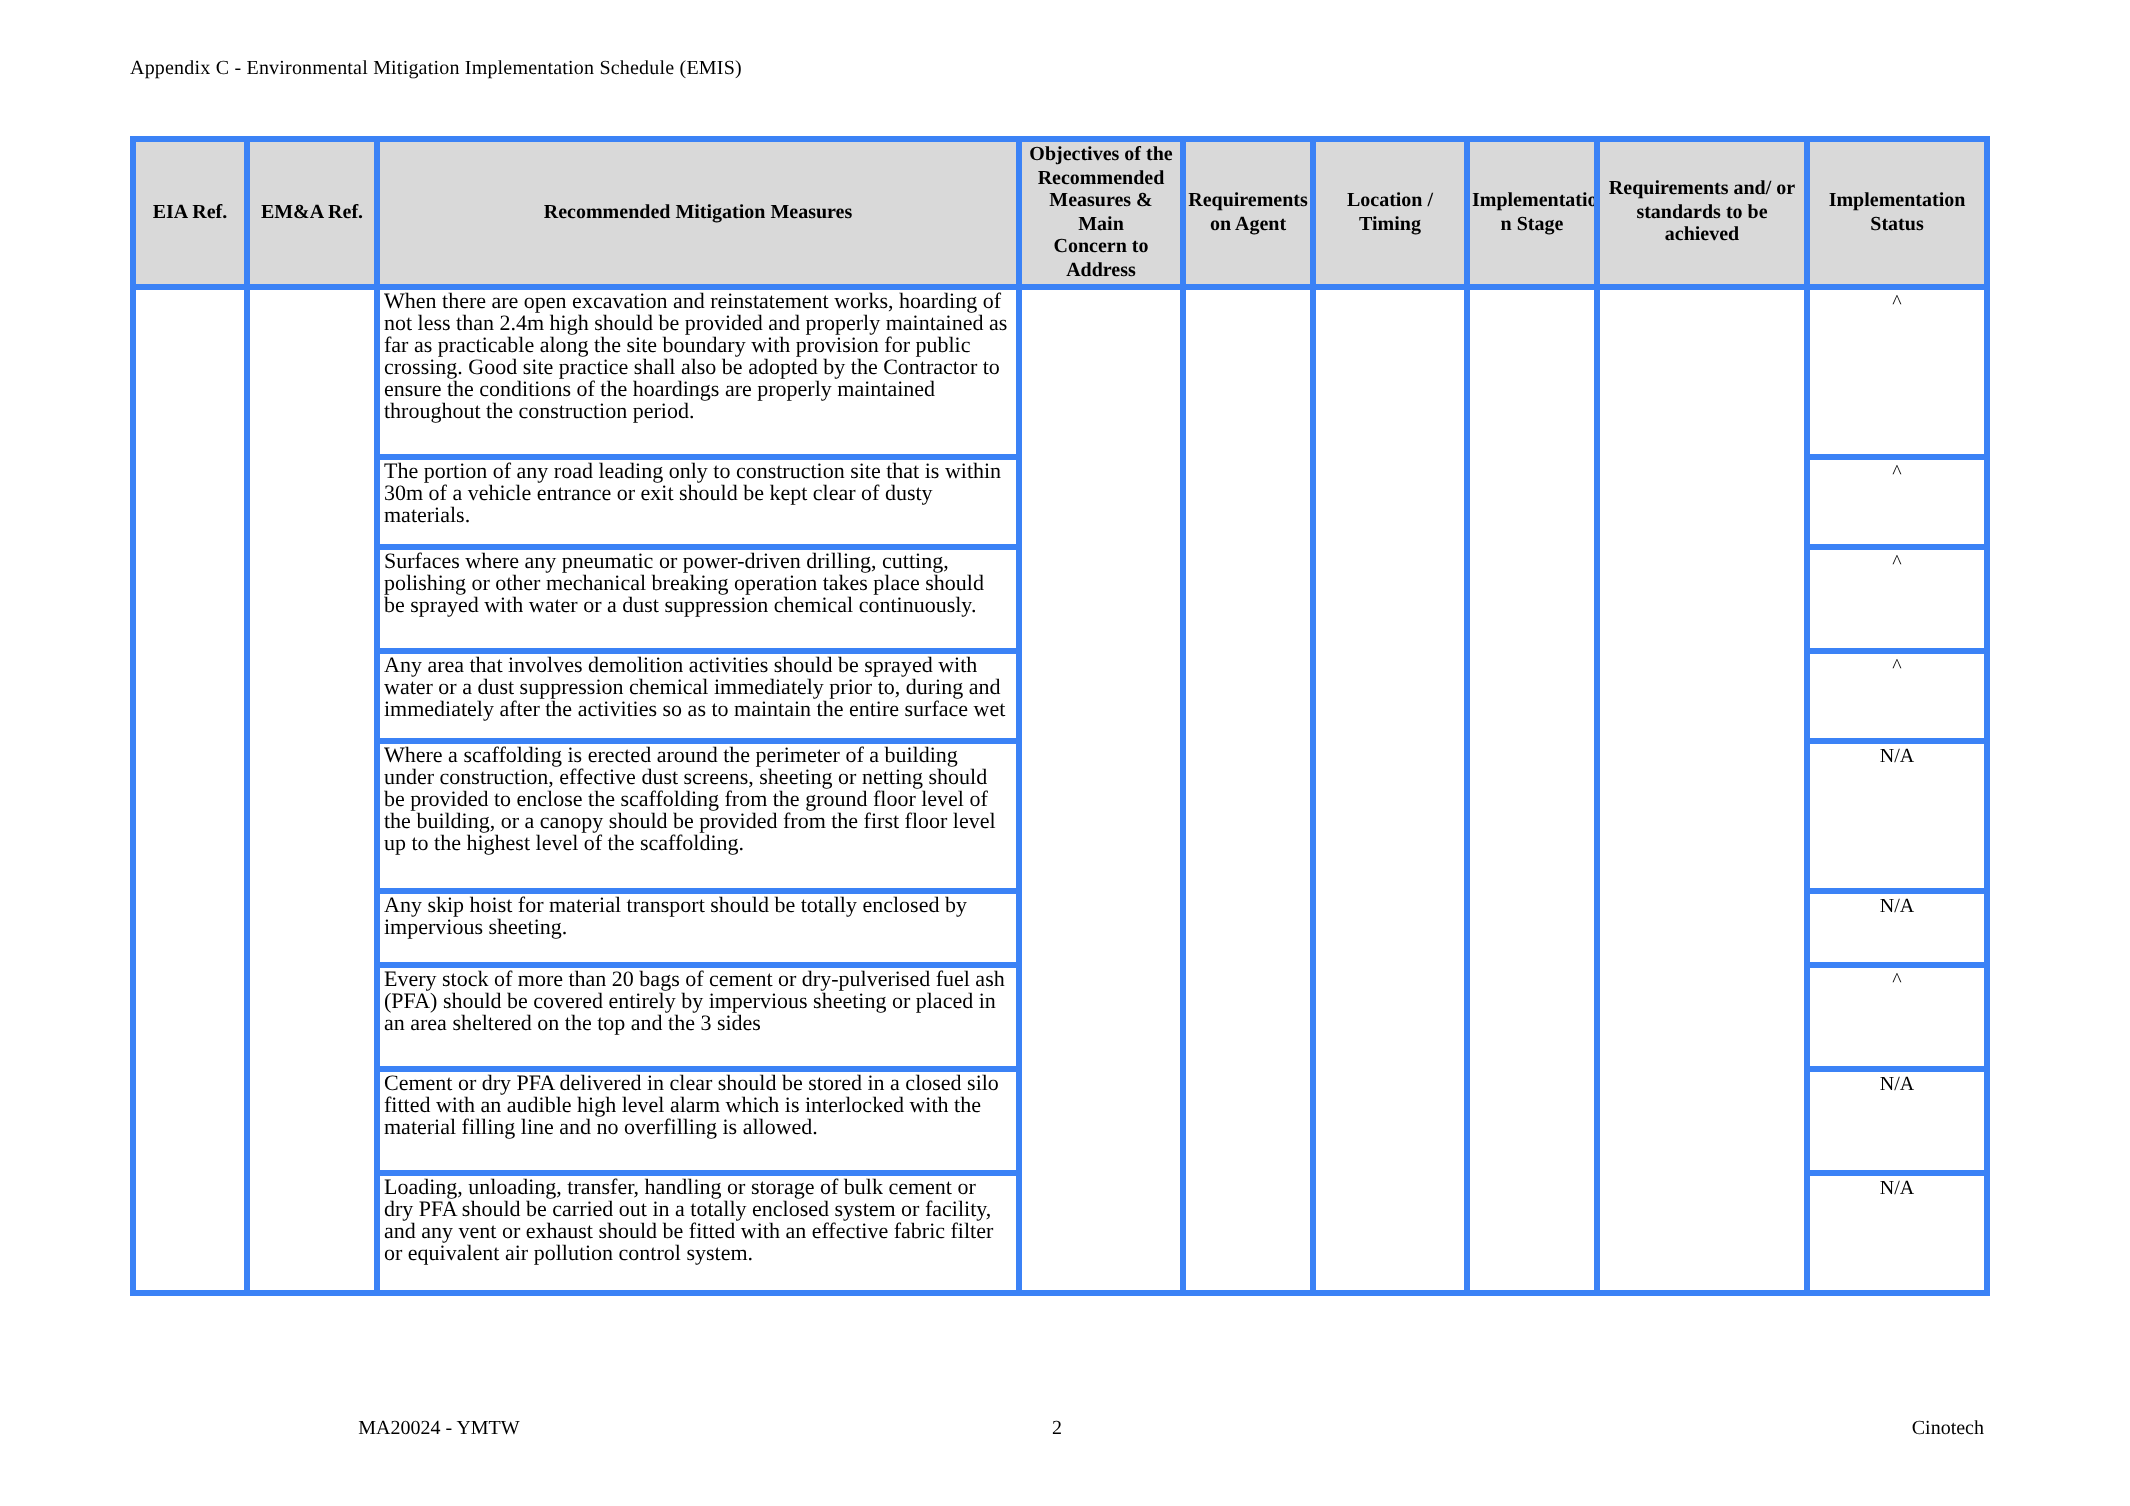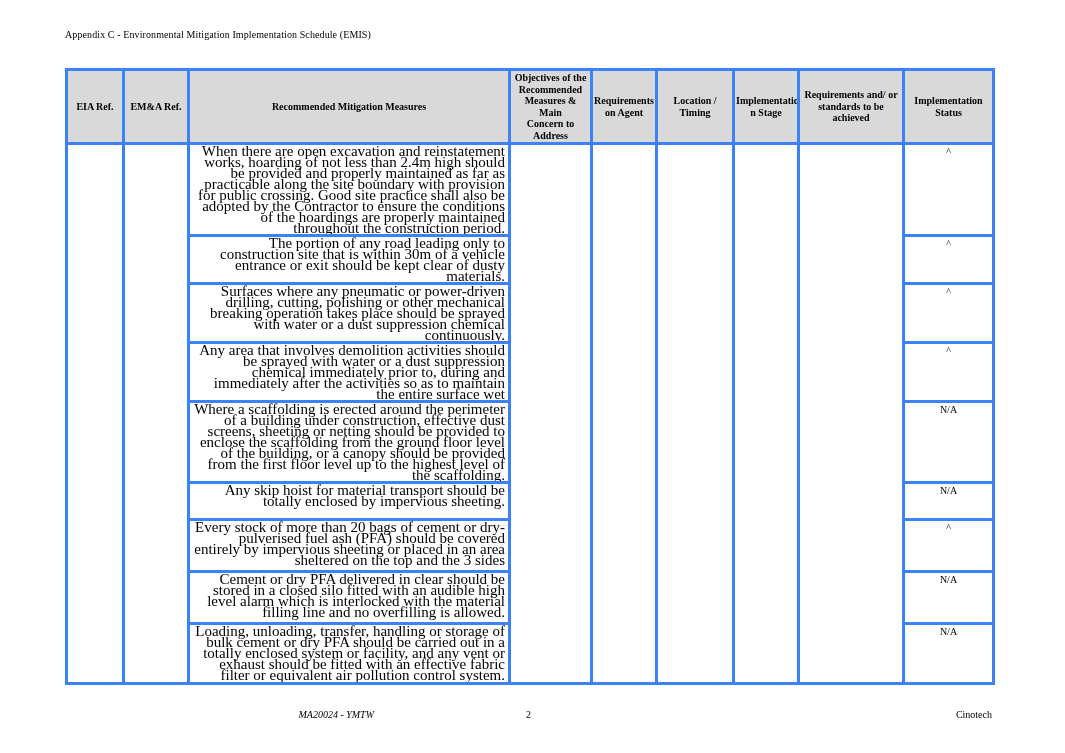--- a/index.html
+++ b/index.html
@@ -26,39 +26,39 @@
   table.emis thead tr{height:60px;}
   table.emis th{
     background:#d9d9d9;
     font-weight:bold;
     font-size:10px;line-height:11.5px;
     text-align:center;vertical-align:middle;
     white-space:pre-line;
     padding:1px;
   }
   td.measure{
-    vertical-align:top;text-align:right;
-    font-size:15px;line-height:11px;
+    vertical-align:top;text-align:left;
+    font-size:11px;line-height:11px;
     padding:1px 3px 0 2px;
   }
   td.status{
     vertical-align:top;text-align:center;
     font-size:10px;line-height:11px;
     padding:1px;
   }
   td.spanner{background:#fff;}
   
   td.h0{height:81px;} td.h1{height:41px;} td.h2{height:48px;}
   td.h3{height:41px;} td.h4{height:71px;font-family:Liberation Serif, serif;} td.h5{height:33px;}
   td.h6{height:48px;} td.h7{height:48px;} td.h8{height:56px;margin-top:12px;}
   .footer{
     position:absolute;left:65px;top:709px;width:927px;
     display:flex;font-size:10px;
   }
-  .footer .fl{flex:1;text-align:right;font-style:italic;}
+  .footer .fl{flex:1;text-align:center;}
   .footer .fc{flex:1;text-align:center;}
   .footer .fr{flex:1;text-align:right;}
 </style>
 </head>
 <body>
 
 <div class="page">
 
   <div class="doc-title">Appendix C - Environmental Mitigation Implementation Schedule (EMIS)</div>
 

